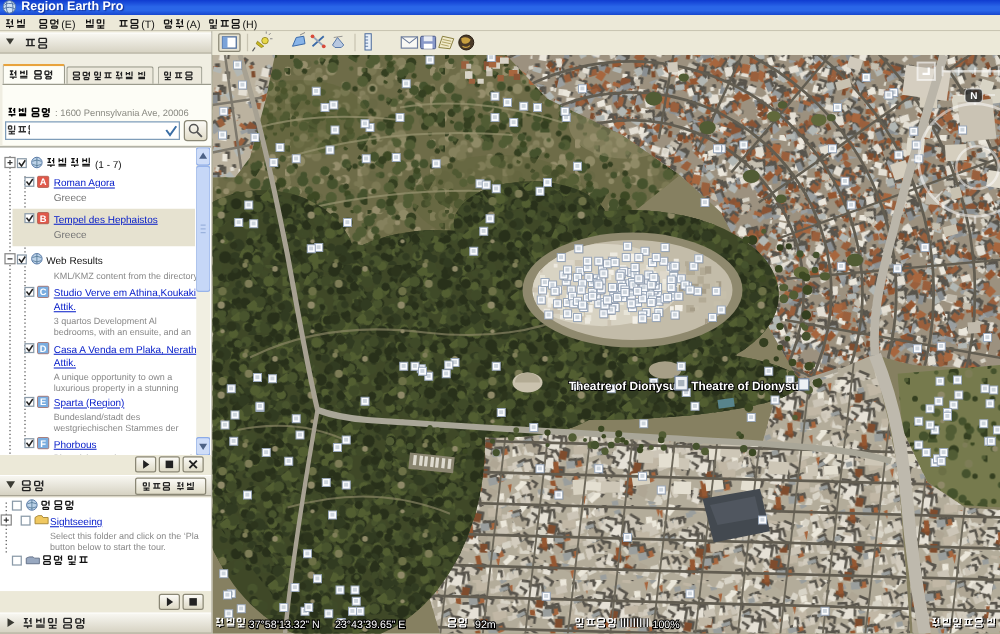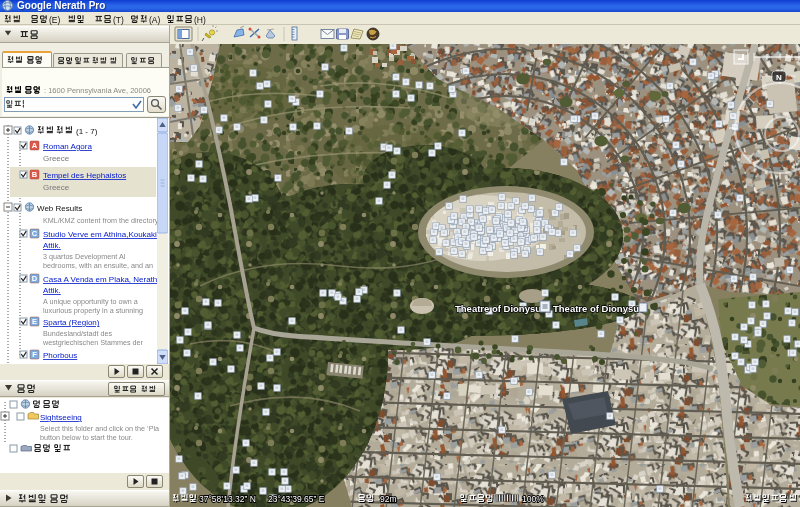--- a/index.html
+++ b/index.html
@@ -2,21 +2,21 @@
 <html><head><meta charset="utf-8"><style>
 *{margin:0;padding:0;box-sizing:border-box}
 body{width:800px;height:507px;overflow:hidden;font-family:"Liberation Sans",sans-serif;background:#ece9d8;position:relative}
 .abs{position:absolute}
 </style></head><body>
 <div class="abs" style="left:0;top:0;width:800px;height:12px;background:linear-gradient(#0f3bd0 0%,#2a66e8 45%,#2a66e8 70%,#1747cf 100%)"></div>
 <svg width="12" height="12" viewBox="0 0 12 12" style="position:absolute;left:2px;top:0px">
     <circle cx="5.5" cy="5.5" r="5" fill="#cfe2f4" stroke="#5a7ba8" stroke-width=".8"></circle>
     <path d="M1.5 4.2C3 2.6 6 2.2 9.5 3.4M1.2 6.8C4 5.4 7.5 5.6 10 7.2M3.6 1.2C2.6 4 2.8 8 4.4 10.6M7.2 1.1C8.6 3.6 8.8 7.6 7.6 10.7" stroke="#4a6ea0" stroke-width=".7" fill="none"></path>
   </svg>
-<div class="abs" style="left:17px;top:0px;width:200px;height:12px;color:#fff;font-weight:bold;font-size:10px;line-height:12px;text-shadow:1px 1px 1px #12309a">Google Nerath Pro</div>
+<div class="abs" style="left:17px;top:0px;width:200px;height:12px;color:#fff;font-weight:bold;font-size:10px;line-height:12px;text-shadow:1px 1px 1px #12309a">Region Earth Pro</div>
 <div class="abs" style="left:0;top:12px;width:800px;height:13px;background:#ece9d8;border-bottom:1px solid #c9c5b2"></div>
 <svg width="800" height="13" viewBox="0 0 800 13" style="position:absolute;left:0;top:12px">
     <path d="M5.0 3.8L7.8 3.8M6.4 3.8L6.4 6.8M5.0 6.8L7.8 6.8M9.9 3.3L9.9 7.8M8.6 5.4L9.9 5.4M4.8 9.1L10.9 9.1M7.7 9.1L7.7 10.6M14.2 3.6L14.2 6.7M14.2 5.2L17.1 5.2M17.1 3.6L17.1 6.7M19.4 3.2L19.4 7.5M13.8 8.4L19.8 8.4M13.8 9.7L19.8 9.7" stroke="#111" stroke-width="1.00" fill="none"></path>
     <text x="22" y="11" font-size="8" fill="#111"></text>
     <path d="M32.0 3.6L37.2 3.6M32.0 3.6L32.0 6.6M37.2 3.6L37.2 6.6M32.0 6.6L37.2 6.6M32.0 8.3L37.2 8.3M32.0 8.3L32.0 10.5M37.2 8.3L37.2 10.5M32.0 10.5L37.2 10.5M40.6 4.0L44.0 4.0M44.0 4.0L44.0 7.0M40.6 7.0L44.0 7.0M40.6 4.0L40.6 7.0M46.2 3.3L46.2 7.6M44.9 5.2L46.2 5.2M41.4 8.8L45.7 8.8M41.4 8.8L41.4 10.5M45.7 8.8L45.7 10.5M41.4 10.5L45.7 10.5" stroke="#111" stroke-width="1.00" fill="none"></path>
     <text x="49" y="10.5" font-size="8.5" fill="#111" font-family="Liberation Sans">(E)</text>
     <path d="M69.3 3.6L69.3 6.7M69.3 5.2L72.2 5.2M72.2 3.6L72.2 6.7M74.4 3.2L74.4 7.5M68.8 8.4L74.9 8.4M68.8 9.7L74.9 9.7M77.8 3.8L80.5 3.8M80.5 3.8L80.5 6.5M77.8 6.5L80.5 6.5M77.8 3.8L77.8 6.5M83.0 3.3L83.0 7.5M77.9 8.6L83.4 8.6M80.5 8.6L80.5 10.5M77.9 10.5L83.4 10.5" stroke="#111" stroke-width="1.00" fill="none"></path>
     <path d="M95.6 4.4L102.0 4.4M97.2 4.4L97.2 8.8M100.0 4.4L100.0 8.8M95.6 8.8L102.0 8.8M104.9 3.6L110.2 3.6M104.9 3.6L104.9 6.6M110.2 3.6L110.2 6.6M104.9 6.6L110.2 6.6M104.9 8.3L110.2 8.3M104.9 8.3L104.9 10.5M110.2 8.3L110.2 10.5M104.9 10.5L110.2 10.5" stroke="#111" stroke-width="1.00" fill="none"></path>
     <text x="113" y="10.5" font-size="8.5" fill="#111" font-family="Liberation Sans">(T)</text>
     <path d="M131.6 4.0L135.0 4.0M135.0 4.0L135.0 7.0M131.6 7.0L135.0 7.0M131.6 4.0L131.6 7.0M137.2 3.3L137.2 7.6M136.0 5.2L137.2 5.2M132.4 8.8L136.8 8.8M132.4 8.8L132.4 10.5M136.8 8.8L136.8 10.5M132.4 10.5L136.8 10.5M140.9 3.8L143.8 3.8M142.4 3.8L142.4 6.8M140.9 6.8L143.8 6.8M145.9 3.3L145.9 7.8M144.6 5.4L145.9 5.4M140.8 9.1L146.8 9.1M143.6 9.1L143.6 10.6" stroke="#111" stroke-width="1.00" fill="none"></path>

